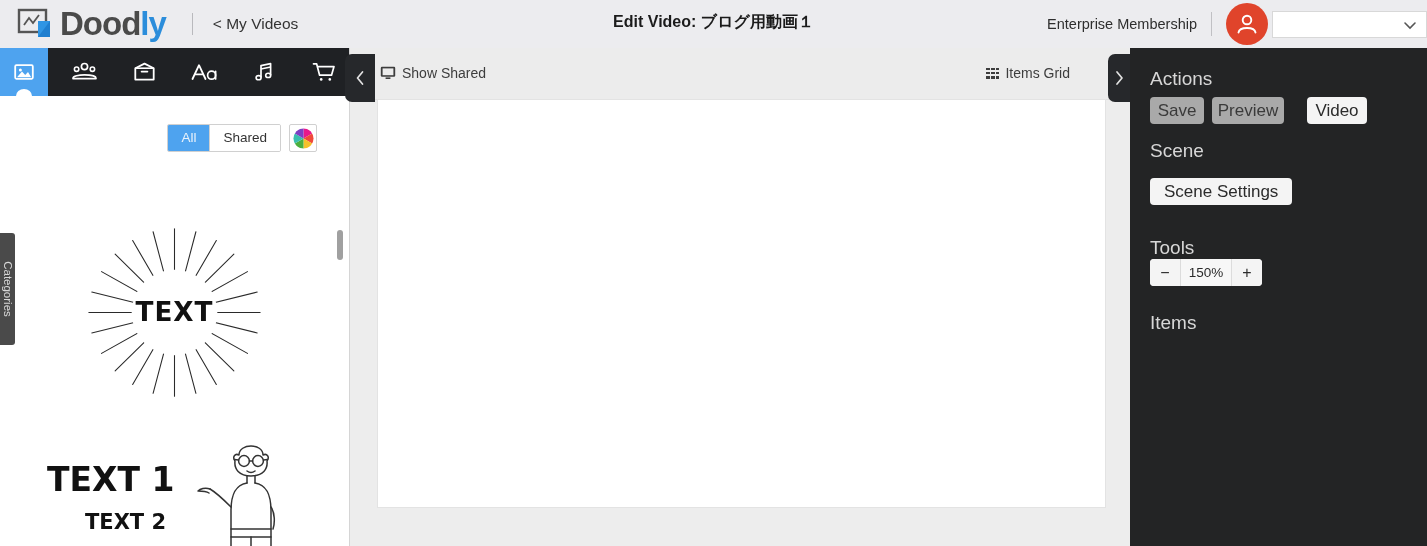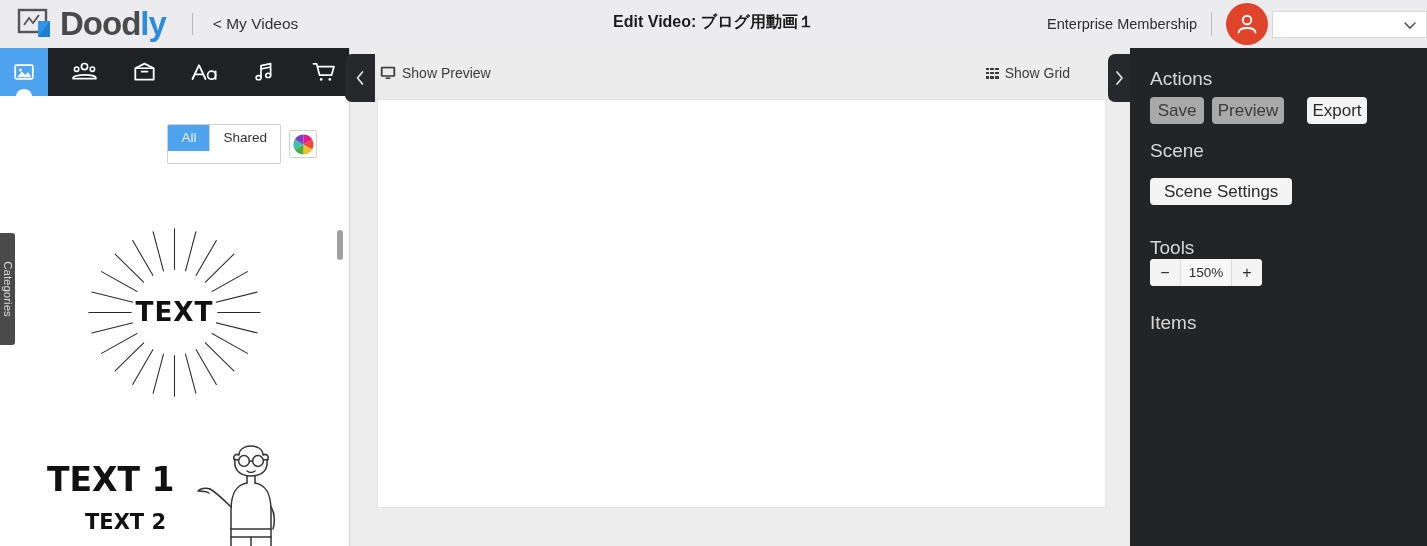--- a/index.html
+++ b/index.html
@@ -77,21 +77,21 @@
     display: flex; align-items: center; justify-content: center;
     cursor: pointer; z-index: 20;
   }
 
   .filter-row {
     position: absolute; right: 32px; top: 76px;
     display: flex; align-items: center;
   }
   .seg {
     display: flex; border: 1px solid #d0d0d0; border-radius: 2px; overflow: hidden;
-    height: 40px;
+    height: 28px;
   }
   .seg-item {
     padding: 0 13px; height: 26px; line-height: 26px; font-size: 13.5px;
     background: #fff; color: #333; cursor: pointer;
   }
   .seg-item.sel { background: #4ea3ef; color: #e8f2fb; }
   .seg-item + .seg-item { border-left: 1px solid #d0d0d0; }
   .color-wheel-btn {
     width: 28px; height: 28px; margin-left: 8px; border: 1px solid #d0d0d0;
     background: #fff; display: flex; align-items: center; justify-content: center;
@@ -388,56 +388,56 @@
 
   <div class="stage">
     <div class="stage-toolbar">
 
       <div class="show-preview">
         <svg width="16" height="14" viewBox="0 0 16 14">
           <rect x="0.8" y="0.8" width="14.4" height="10" rx="1.2" fill="#3d3d3d"></rect>
           <rect x="2.6" y="2.4" width="10.8" height="6.8" fill="#ececec"></rect>
           <rect x="5.6" y="11.4" width="4.8" height="1.6" fill="#3d3d3d"></rect>
         </svg>
-        <span>Show Preview</span>
+        <span>Show Shared</span>
       </div>
 
       <div class="show-grid">
         <span class="gridicon">
           <i></i>
             <i></i>
             <i></i>
             <i></i>
             <i></i>
             <i></i>
             <i></i>
             <i></i>
             <i></i>
         </span>
-        <span>Show Grid</span>
+        <span>Items Grid</span>
       </div>
 
       <div class="expand-tab">
         <svg width="13" height="18" viewBox="0 0 13 18">
           <path d="M4 3 L9 9 L4 15" fill="none" stroke="#e2e2e2" stroke-width="1.7" stroke-linecap="round" stroke-linejoin="round"></path>
         </svg>
       </div>
     </div>
 
     <div class="canvas"></div>
   </div>
 
   <div class="right-panel">
 
     <div class="rp-heading" style="position:absolute;top:20px;">Actions</div>
 
     <div class="rp-row" style="position:absolute;top:49px;">
       <button class="btn btn-dis" style="width:54px;">Save</button>
       <button class="btn btn-dis" style="width:72px;margin-left:8px;">Preview</button>
-      <button class="btn btn-act" style="width:60px;margin-left:23px;">Export</button>
+      <button class="btn btn-act" style="width:60px;margin-left:23px;">Video</button>
     </div>
 
     <div class="rp-heading" style="position:absolute;top:92px;">Scene</div>
 
     <div class="rp-row" style="position:absolute;top:130px;">
       <button class="btn btn-act" style="padding:0 14px;">Scene Settings</button>
     </div>
 
     <div class="rp-heading" style="position:absolute;top:189px;">Tools</div>
 

